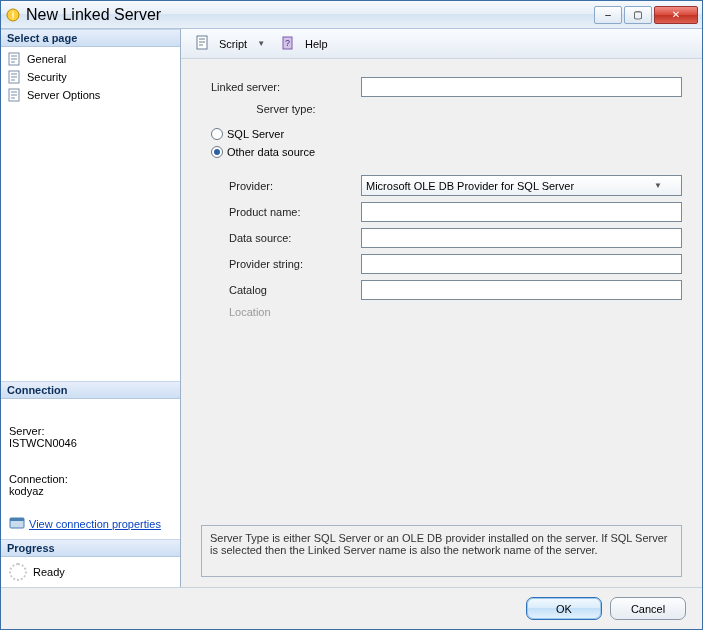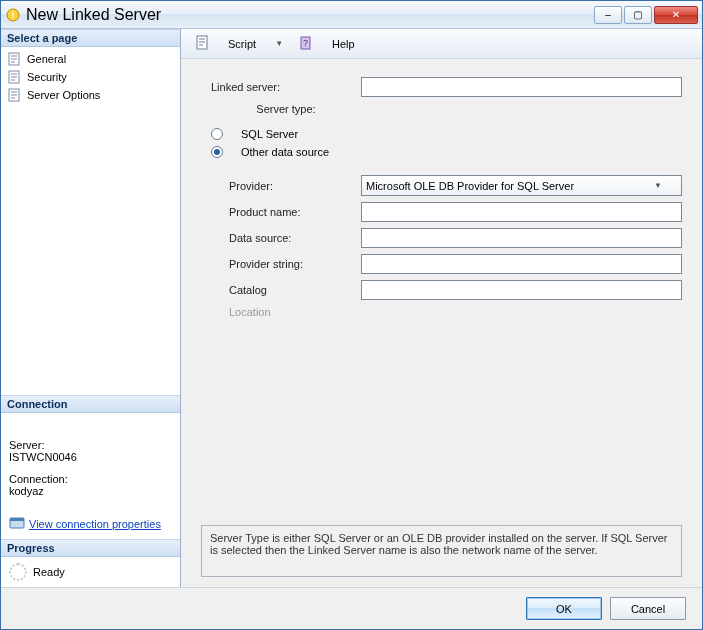--- a/index.html
+++ b/index.html
@@ -71,21 +71,21 @@
   }
   
   .rightpane { flex:1; background:#f0f0f0; display:flex; flex-direction:column; }
   .toolbar {
     height:30px;
     background:linear-gradient(to bottom,#fafcff,#e6ecf4);
     border-bottom:1px solid #cbd6e4;
     display:flex;align-items:center;gap:6px;
     padding: 0 10px;
   }
-  .tbtn { display:flex;align-items:center;gap:17px;padding:2px 4px;cursor:default;}
+  .tbtn { display:flex;align-items:center;gap:8px;padding:2px 4px;cursor:default;}
   .dropdown-arrow { font-size:8px; color:#555; padding:0 2px;}
   .form-area {
     flex:1;
     background:#f0f0f0;
     padding: 18px 20px 8px 30px;
     overflow:auto;
   }
   .formrow { display:flex; align-items:center; margin-bottom:6px; }
   .formrow.labelonly { margin-bottom:10px;text-align:center; }
   .formlabel { width:150px; color:#222; }
@@ -101,21 +101,21 @@
   }
   .formcombo {
     flex:1;
     height:21px;
     border:1px solid #7a8a99;
     background: linear-gradient(to bottom,#fff,#eef2f6);
     padding:0 17px 0 4px;
     font-size:11px;
     display:flex;align-items:center;justify-content:space-between;
   }
-  .radio-row { display:flex;align-items:center;gap:18px; padding:3px 0 3px 0; }
+  .radio-row { display:flex;align-items:center;gap:4px; padding:3px 0 3px 0; }
   .radio-outer { width:12px;height:12px;border:1px solid #6a7a8a;border-radius:50%;background:#fff;display:flex;align-items:center;justify-content:center;}
   .radio-inner { width:6px;height:6px;border-radius:50%;background:#2a5fa3;}
   .desc-box {
     margin: 10px 20px 10px 20px;
     border:1px solid #a8b4c2;
     background:#f0f0f0;
     padding:6px 8px;
     height:52px;
     color:#333;
   }
@@ -123,21 +123,21 @@
     height:42px;
     border-top:1px solid #c9d4e0;
     background:#f0f0f0;
     display:flex; justify-content:flex-end; align-items:center;
     gap:8px; padding:0 16px;
   }
   .btn {
     min-width:76px; height:23px;
     border:1px solid #8a98a8;
     background:linear-gradient(to bottom,#fcfdfe,#e6ecf2);
-    border-radius:1px;
+    border-radius:7px;
     font-size:11px;
     display:flex;align-items:center;justify-content:center;
     cursor:default;
   }
   .btn.primary {
     border:1px solid #2f72b7;
     box-shadow: inset 0 0 0 1px #9bc6ef;
     background:linear-gradient(to bottom,#f4faff,#d9ecfb 50%,#c3e0f8 50%,#e6f3fd);
   }
   .sicon{width:16px;height:16px;display:inline-block;}
@@ -199,21 +199,21 @@
         <span>Server Options</span>
       </div>
     </div>
 
     <div class="spacer"></div>
 
     <div class="section-head">Connection</div>
     <div class="conninfo">
       <div class="lbl">Server:</div>
       <div>ISTWCN0046</div>
-      <div class="lbl" style="margin-top:10px">Connection:</div>
+      <div class="lbl" style="margin-top:24px">Connection:</div>
       <div>kodyaz</div>
       <a class="link">
         <span>
           <svg class="sicon" viewBox="0 0 16 16">
               <rect x="1" y="3" width="14" height="10" rx="1" fill="#c8dced" stroke="#4a7fb2"></rect>
               <rect x="1" y="3" width="14" height="3" fill="#4a7fb2"></rect>
             </svg>
         </span>
         <span>View connection properties</span>
       </a>

